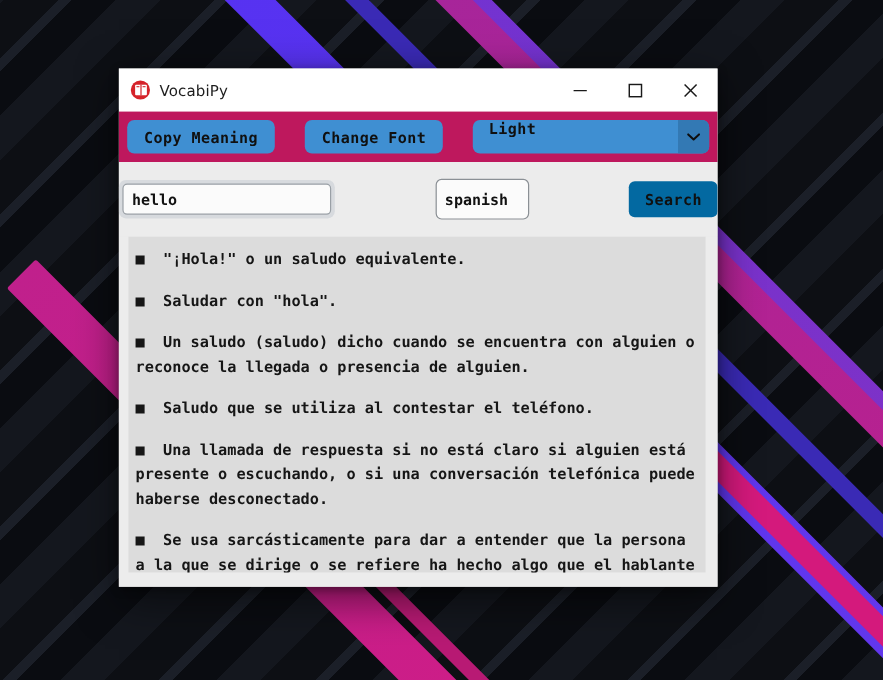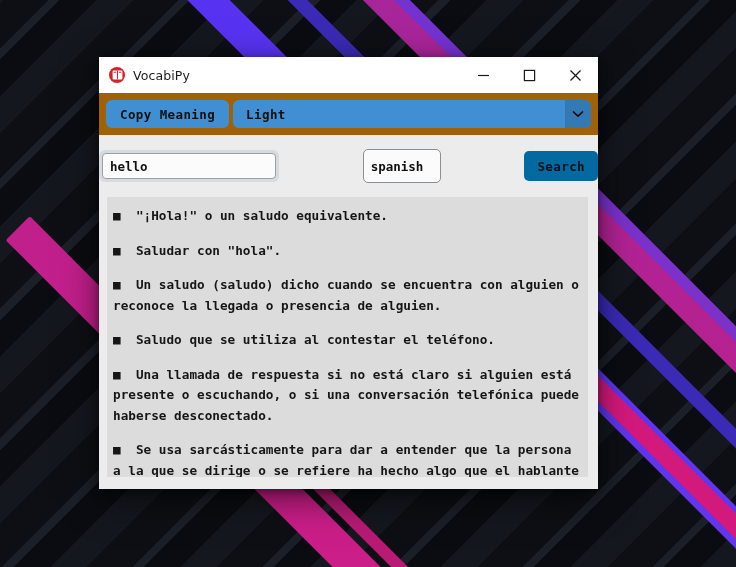--- a/index.html
+++ b/index.html
@@ -79,25 +79,25 @@
     width: 46px; height: 36px;
     display: flex; align-items: center; justify-content: center;
     flex: 0 0 auto;
   }
   .wbtn svg { display: block; }
 
   
   #toolbar {
     flex: 0 0 auto;
     height: 42px;
-    background: #a16207;
+    background: #be185d;
     display: flex;
     align-items: center;
     padding: 12px 7px;
-    gap: 4px;
+    gap: 25px;
   }
   .tb-btn {
     height: 28px;
     background: #3f8fd2;
     border: none;
     border-radius: 6px;
     color: #101010;
     font-family: "DejaVu Sans Mono", monospace;
     font-size: 12.5px;
     font-weight: bold;
@@ -105,21 +105,20 @@
     padding: 0 14px;
     cursor: pointer;
     display: flex; align-items: center; justify-content: center;
   }
   #theme-select {
     flex: 1 1 auto;
     height: 28px;
     background: #3f8fd2;
     border-radius: 6px;
     display: flex;
-    align-items: center;
     cursor: pointer;
     overflow: hidden;
     min-width: 0;
   }
   #theme-value {
     flex: 1 1 auto;
     padding-left: 13px;
     color: #101010;
     font-family: "DejaVu Sans Mono", monospace;
     font-size: 12.5px;
@@ -258,20 +257,21 @@
       <span class="wbtn">
         <svg width="13" height="13" viewBox="0 0 13 13" aria-hidden="true">
           <line x1="1.5" y1="1.5" x2="11.5" y2="11.5" stroke="#1a1a1a" stroke-width="1.2"></line>
           <line x1="11.5" y1="1.5" x2="1.5" y2="11.5" stroke="#1a1a1a" stroke-width="1.2"></line>
         </svg>
       </span>
     </div>
 
     <div id="toolbar">
       <button class="tb-btn">Copy Meaning</button>
+      <button class="tb-btn">Change Font</button>
       <div id="theme-select">
         <span id="theme-value">Light</span>
         <span id="theme-arrow">
           <svg width="12" height="8" viewBox="0 0 12 8" aria-hidden="true">
             <path d="M1.5 2 L6 6.2 L10.5 2" fill="none" stroke="#0e0e0e" stroke-width="1.7" stroke-linecap="round" stroke-linejoin="round"></path>
           </svg>
         </span>
       </div>
     </div>
 

